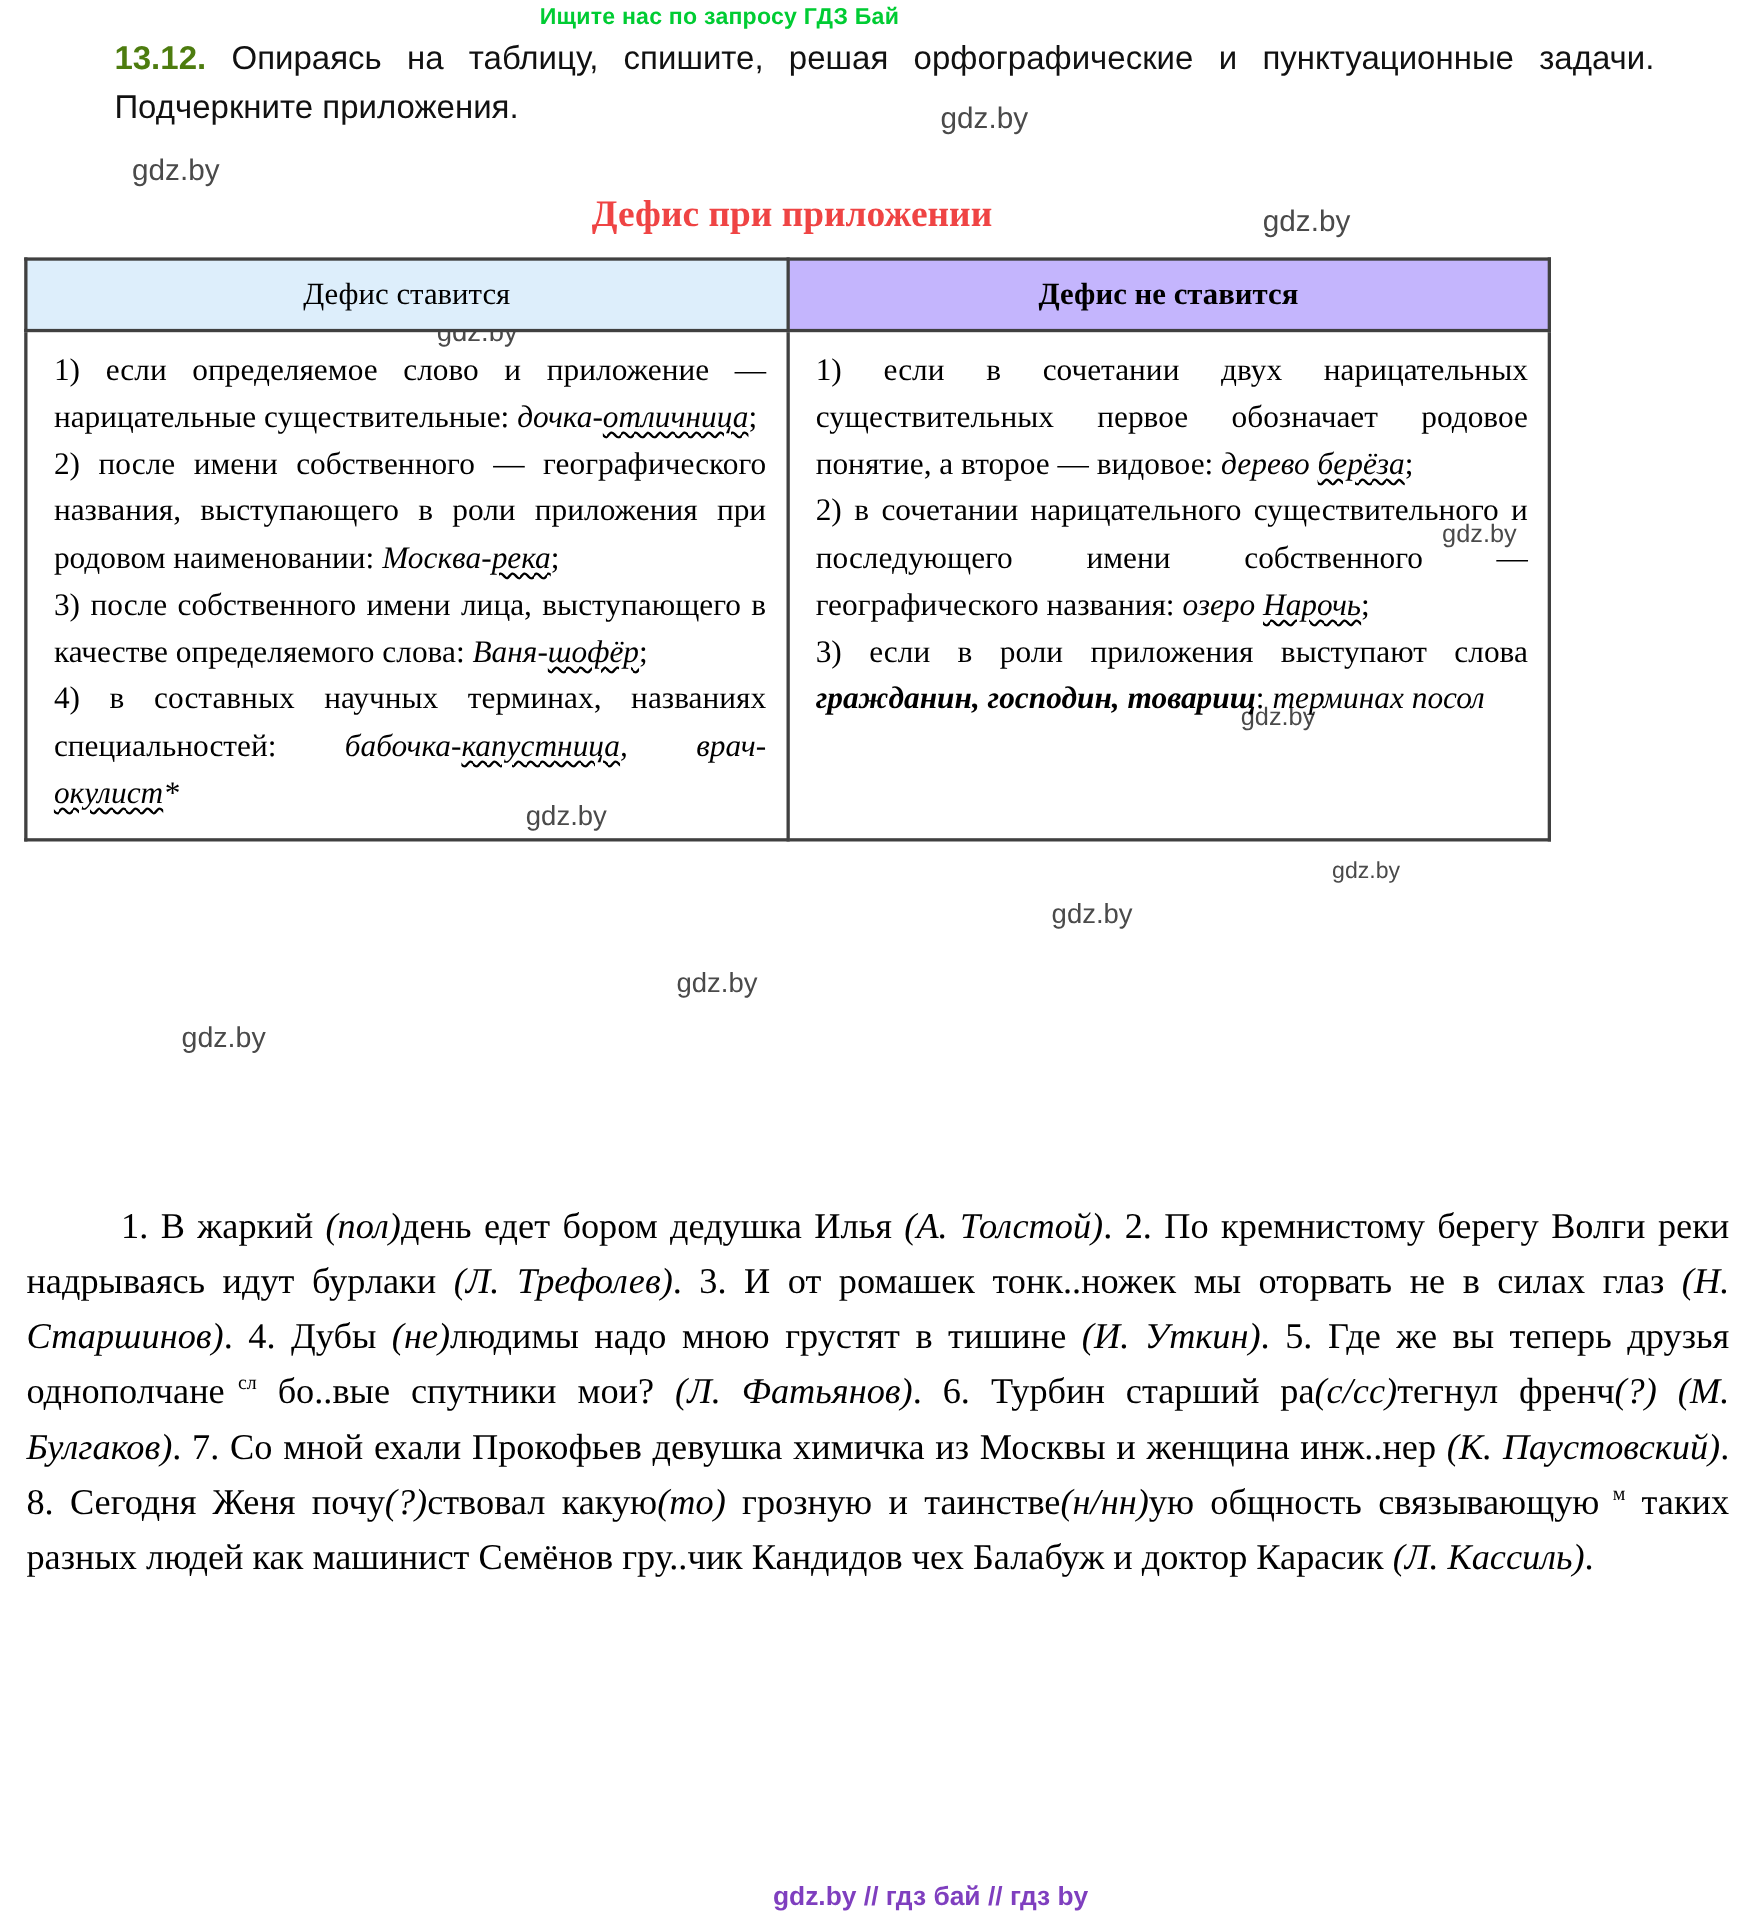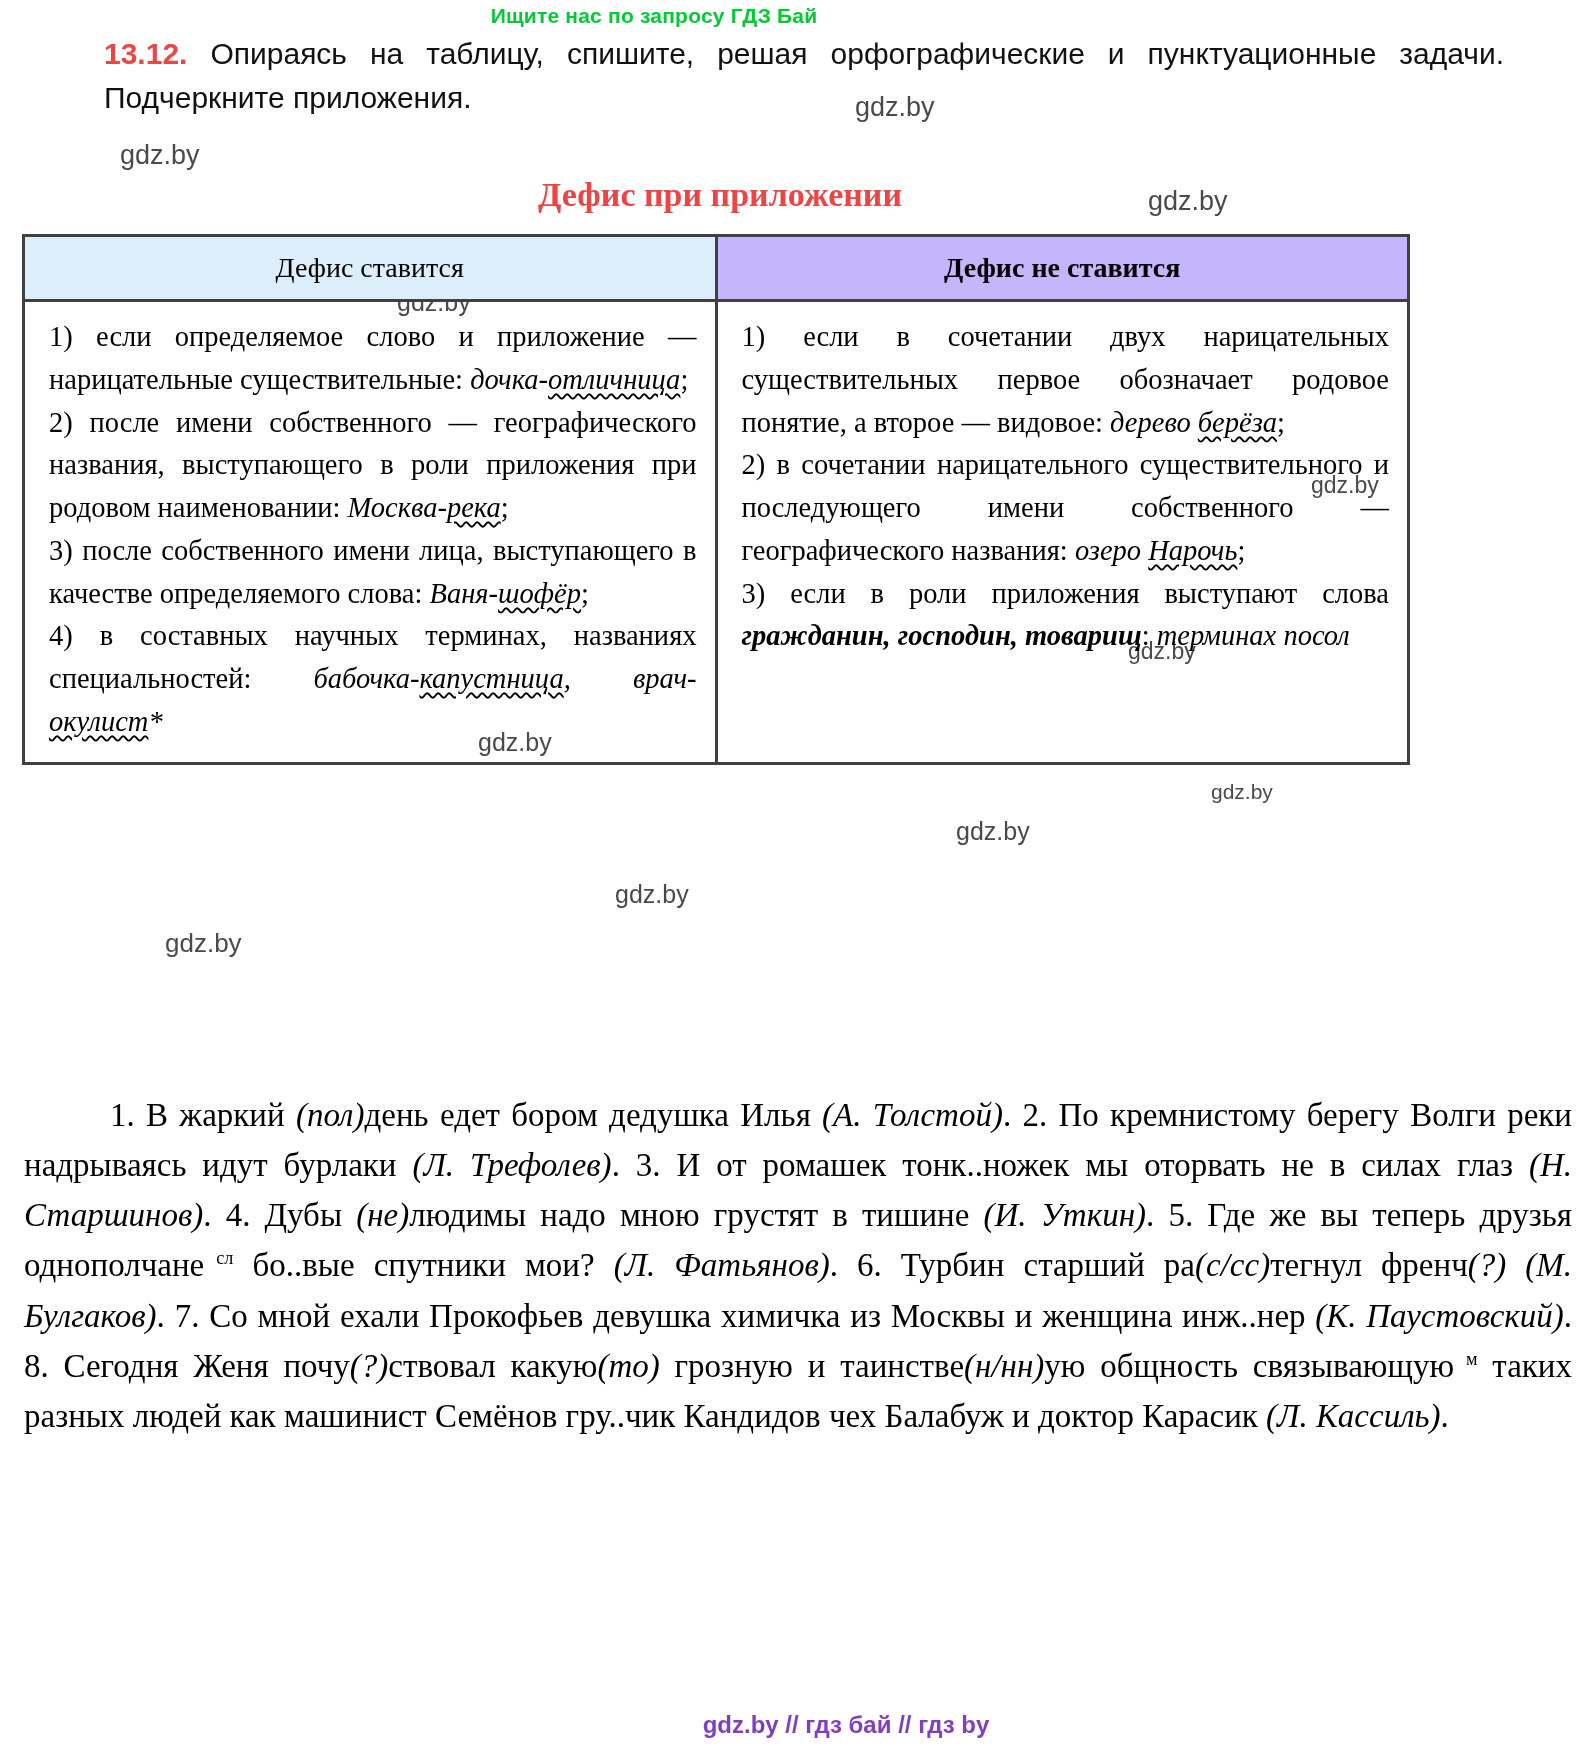--- a/index.html
+++ b/index.html
@@ -37,21 +37,21 @@
     left: 104px;
     width: 1400px;
     font-family: "Liberation Sans", sans-serif;
     font-size: 30px;
     line-height: 1.45;
     text-align: justify;
     color: #111;
   }
   .intro .exno {
     font-weight: bold;
-    color: #ef4444;
+    color: #4d7c0f;
   }
 
   
   .wm {
     position: absolute;
     font-family: "Liberation Sans", sans-serif;
     color: #4a4a4a;
     white-space: nowrap;
     pointer-events: none;
   }

